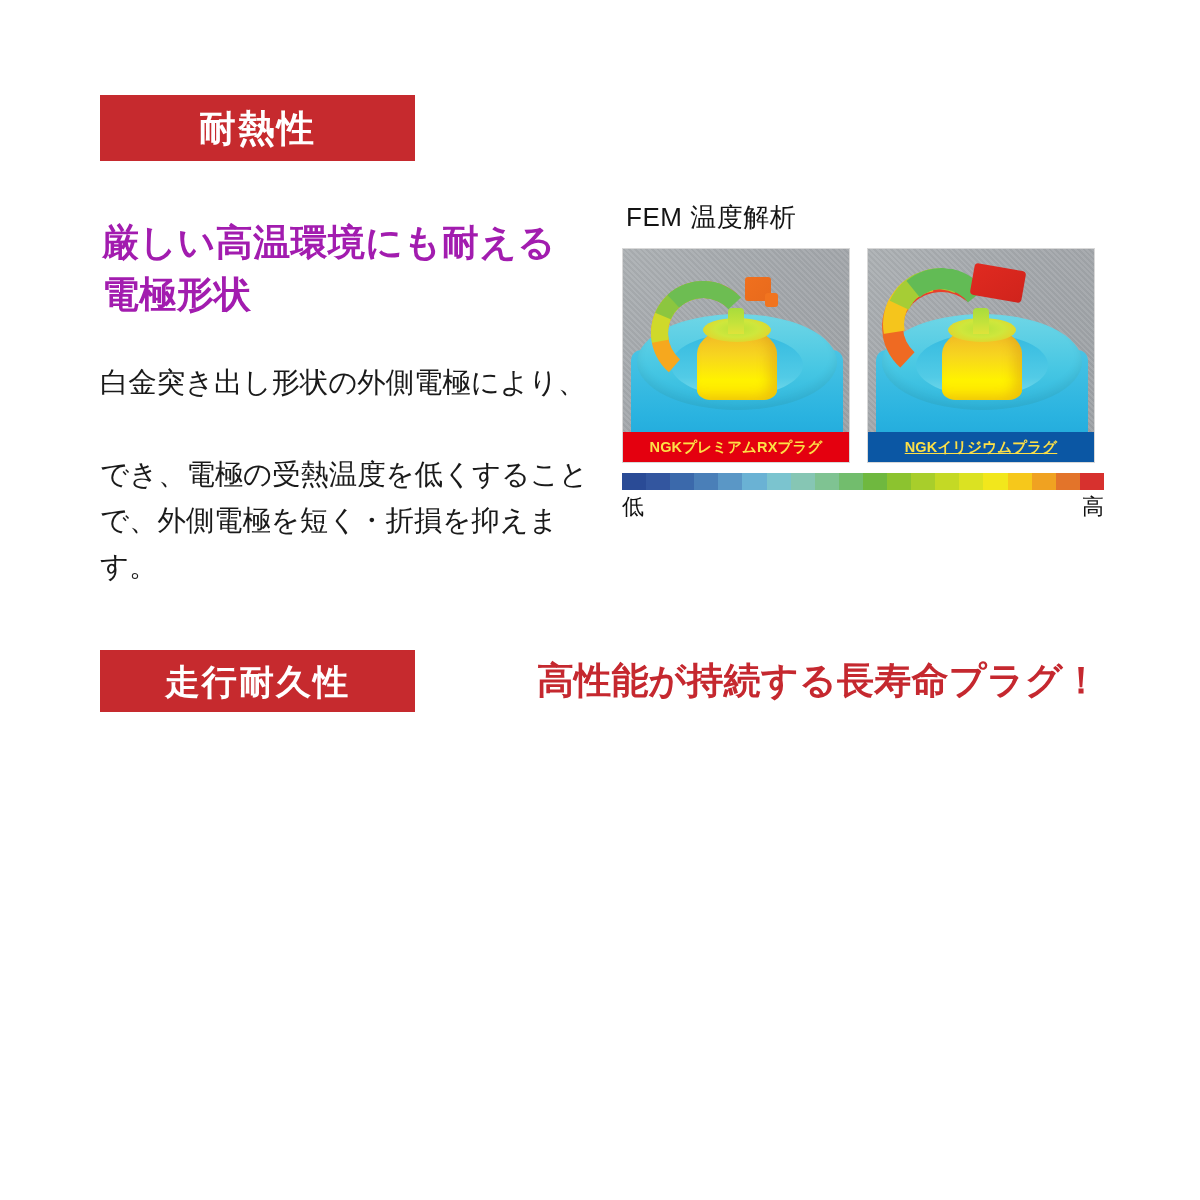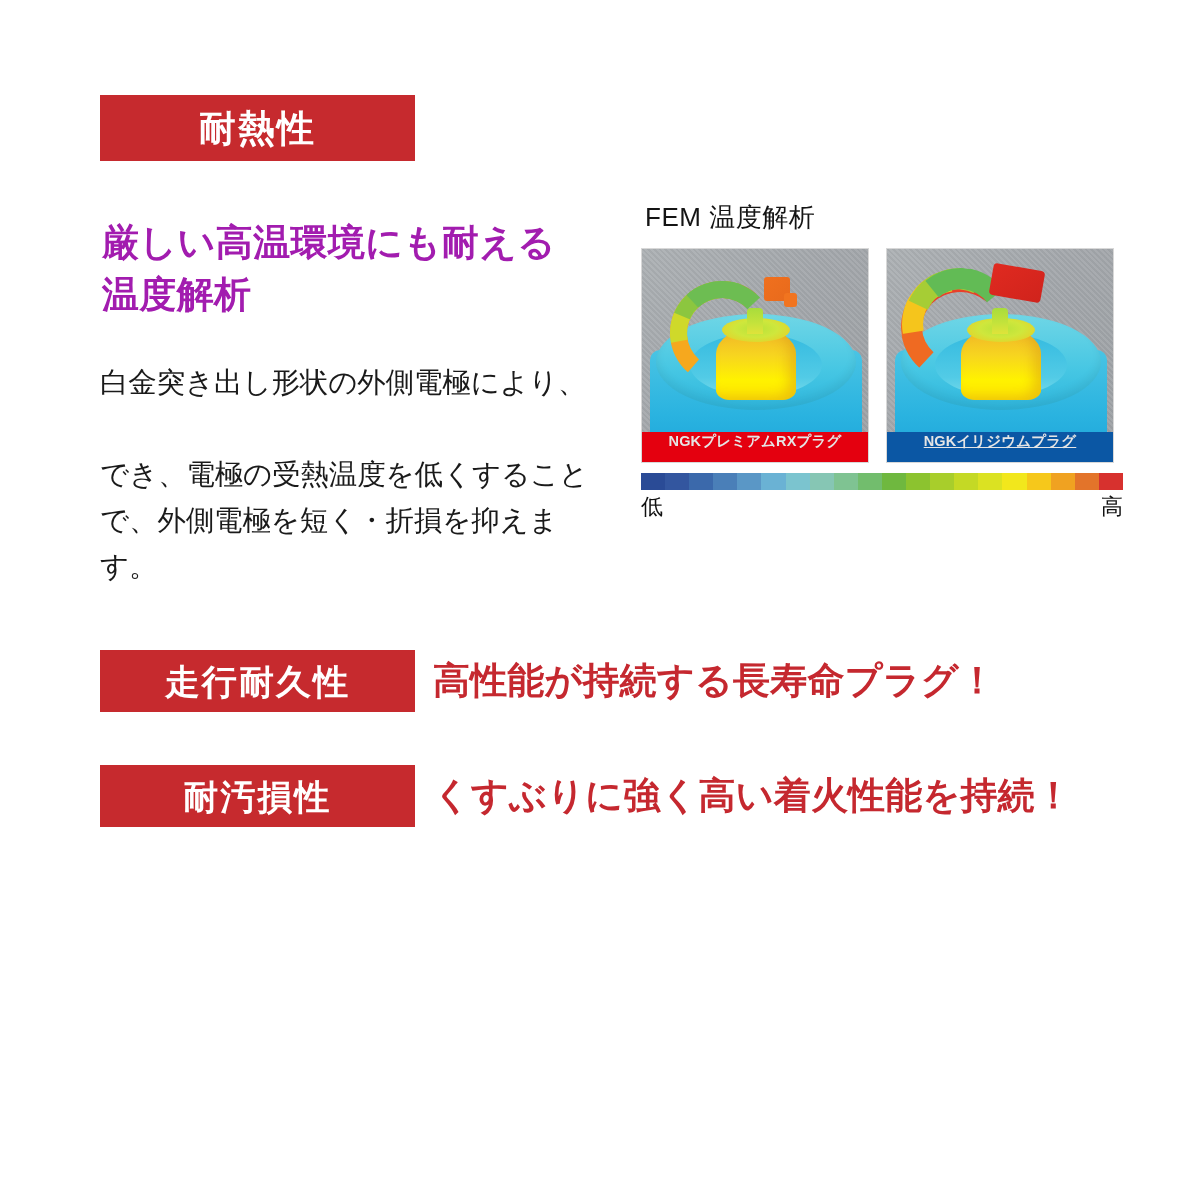--- a/index.html
+++ b/index.html
@@ -63,21 +63,21 @@
     width: 492px;
     color: #1a1a1a;
     font-size: 28.5px;
     line-height: 1.62;
     letter-spacing: -0.005em;
   }
 
   
   #fem-block {
     position: absolute;
-    left: 629px;
+    left: 610px;
     top: 200px;
     width: 482px;
     padding-left: 12px;
   }
   #fem-title {
     font-size: 26px;
     color: #141414;
     margin: 0 0 13px 4px;
     letter-spacing: 0.02em;
   }
@@ -179,22 +179,23 @@
   }
 
   
   .panel-label {
     position: absolute;
     left: 0;
     bottom: 0;
     width: 100%;
     height: 30px;
     display: flex;
+    align-items: center;
     justify-content: center;
-    color: #e5e5e5;
+    color: #fde047;
     font-size: 14.5px;
     font-weight: 700;
     letter-spacing: 0.01em;
     box-sizing: border-box;
   }
   .panel-label.red  { background: #e4000f; }
   .panel-label.blue { background: #0b57a4; text-decoration: underline; }
 
   
   #fem-scale {
@@ -220,20 +221,21 @@
     position: absolute;
     left: 100px;
     top: 650px;
     width: 1000px;
   }
   .feature-row {
     display: flex;
     align-items: center;
     height: 62px;
     margin-bottom: 53px;
+    justify-content: space-between;
   }
   .feature-row .badge {
     width: 315px;
     height: 62px;
     flex: 0 0 315px;
     font-size: 35px;
   }
   .feature-text {
     margin-left: 18px;
     color: #c5282f;
@@ -247,21 +249,21 @@
 <body>
 
 <section id="section-heat">
 
   <div id="heat-badge" class="badge">
     <span>耐熱性</span>
   </div>
 
   <h2 id="heat-heading">
     <span>厳しい高温環境にも耐える</span><br>
-    <span>温度解析</span>
+    <span>電極形状</span>
   </h2>
 
   <p id="heat-body">
     <span>白金突き出し形状の外側電極により、</span><br>
     <br>
     <span>でき、電極の受熱温度を低くすること</span><br>
     <span>で、外側電極を短く・折損を抑えます。</span>
   </p>
 
   <figure id="fem-block" style="margin:0;">
@@ -346,20 +348,14 @@
 
 <section id="feature-rows">
 
   <div class="feature-row">
     <div class="badge">
       <span>走行耐久性</span>
     </div>
     <div class="feature-text">高性能が持続する長寿命プラグ！</div>
   </div>
 
-  <div class="feature-row">
-    <div class="badge">
-      <span>耐汚損性</span>
-    </div>
-    <div class="feature-text">くすぶりに強く高い着火性能を持続！</div>
-  </div>
 
 </section>
 
 </body></html>

